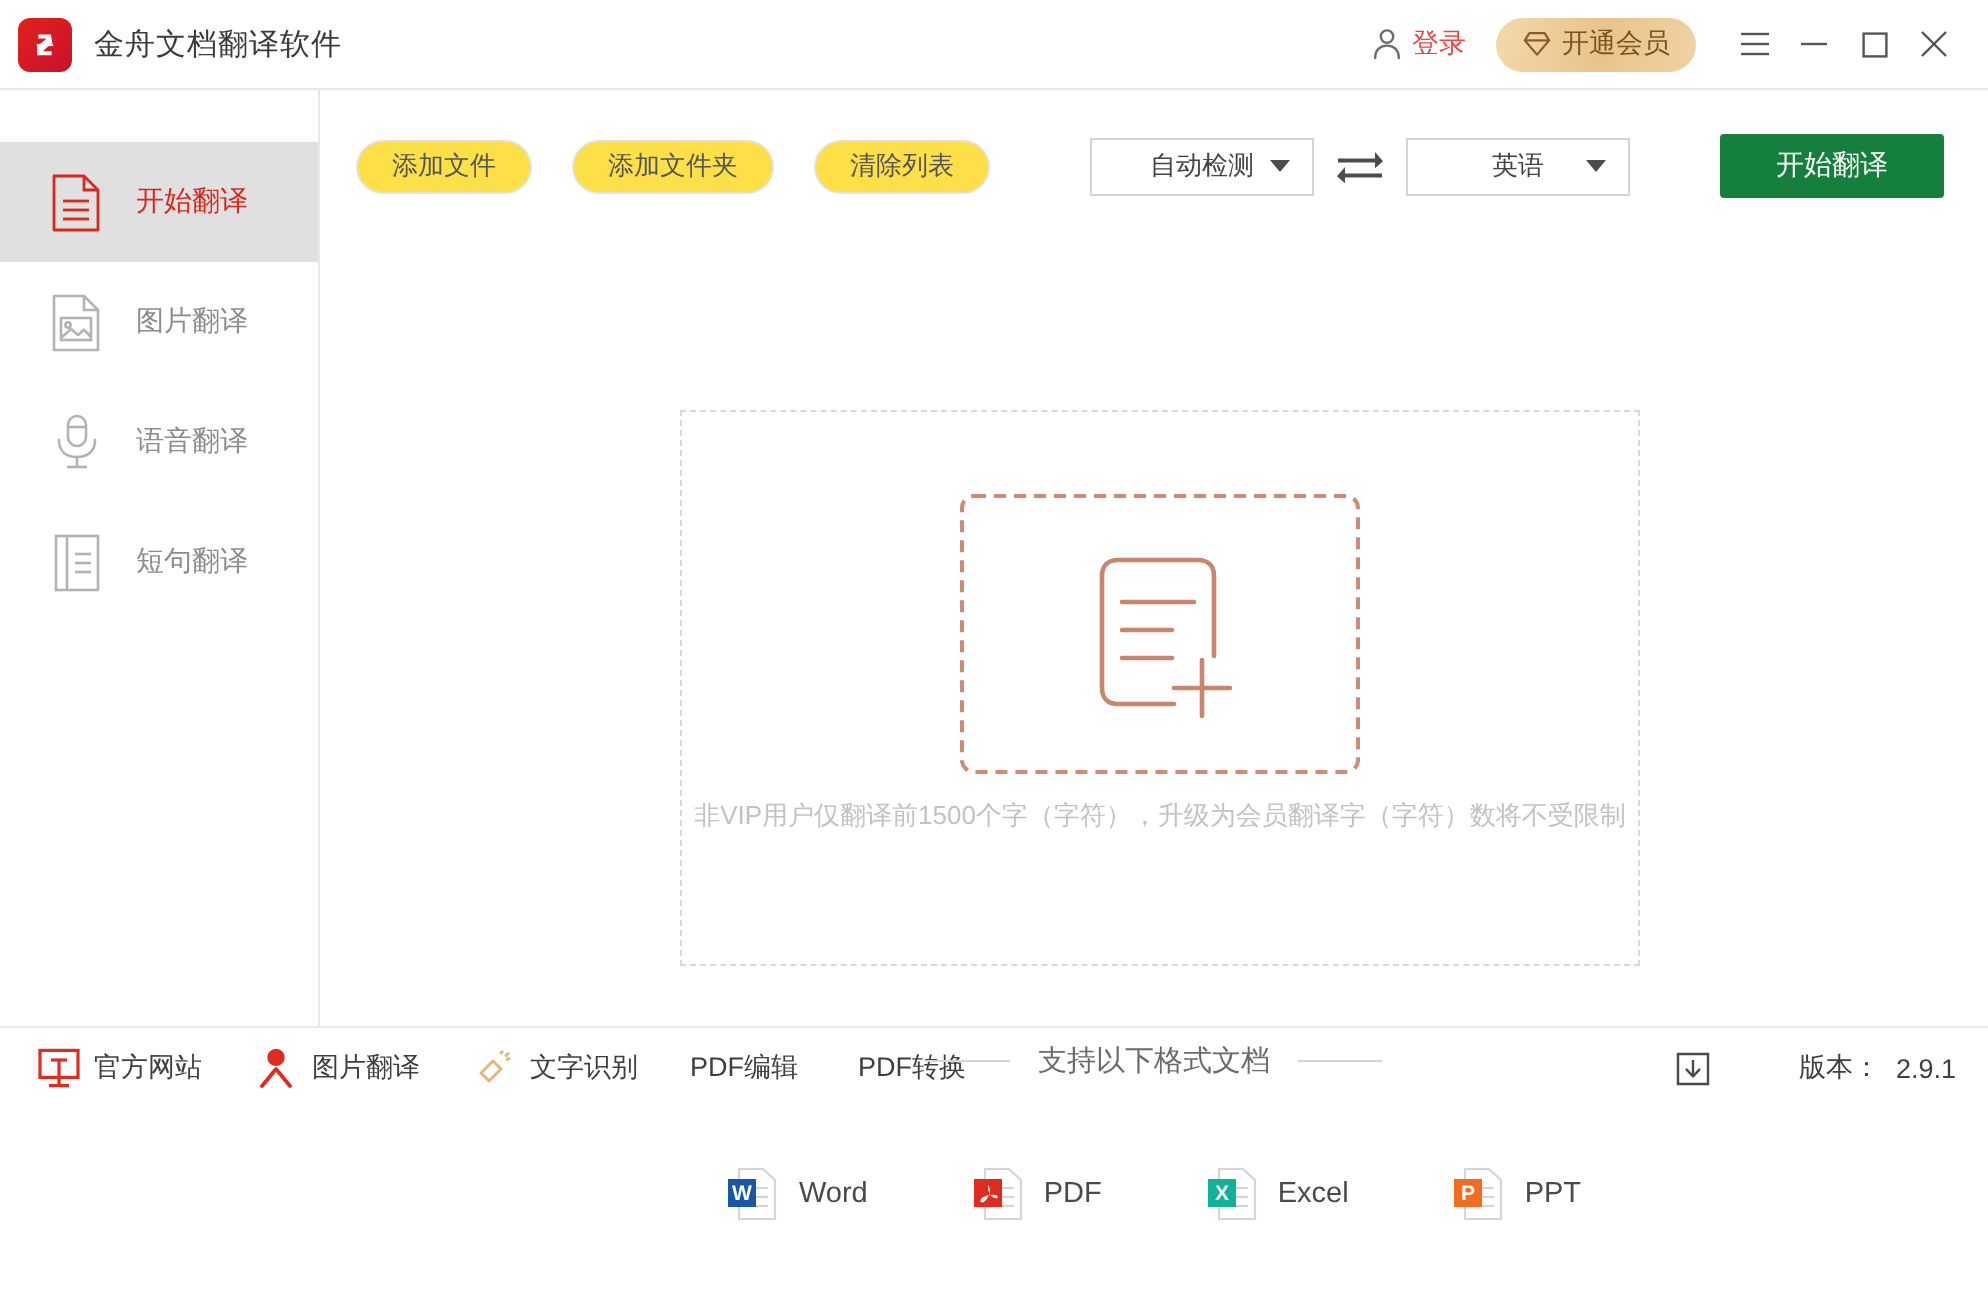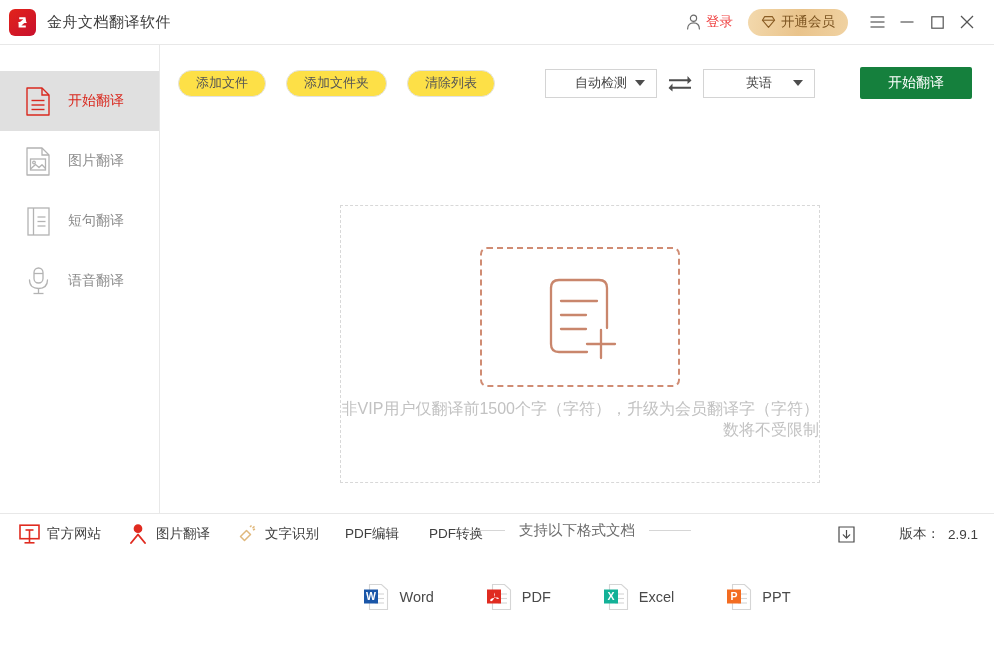--- a/index.html
+++ b/index.html
@@ -126,21 +126,21 @@
   }
   .drop-inner {
     margin-top: 41px;
     width: 200px; height: 140px;
     border: 2px dashed #d08c73;
     border-radius: 7px;
     display: flex; align-items: center; justify-content: center;
   }
   .drop-inner svg { display: block; }
   .hint1 { margin-top: 34px; font-size: 13px; color: #b5b5b5; }
-  .hint2 { margin-top: 12px; font-size: 16px; color: #c2c2c2; text-align: right; }
+  .hint2 { margin-top: 12px; font-size: 13px; color: #c2c2c2; }
 
   
   .fmt-head {
     position: absolute; left: 0; right: 0; top: 400px;
     display: flex; align-items: center; justify-content: center; gap: 14px;
   }
   .fmt-line { width: 42px; height: 1px; background: #d6d6d6; }
   .fmt-title { font-size: 14.5px; color: #6b6b6b; }
   .fmt-list {
     position: absolute; left: 0; right: 0; top: 462px;
@@ -261,42 +261,42 @@
             <rect x="4.5" y="12" width="15" height="11"></rect>
             <circle cx="8" cy="15.5" r="1.3"></circle>
             <path d="M4.5 22 L9.5 17.5 L13 20.5 L16 17.8 L19.5 21.5" stroke-linejoin="round"></path>
           </svg>
         </span>
         <span>图片翻译</span>
       </div>
 
       <div class="side-item">
         <span class="si-icon">
+          <svg width="25" height="29" viewBox="0 0 25 29" fill="none" stroke="#b3b3b3" stroke-width="1.3">
+            <rect x="8" y="1" width="9" height="15" rx="4.5"></rect>
+            <line x1="8" y1="6.5" x2="17" y2="6.5"></line>
+            <path d="M3.5 13 C3.5 19 7.5 21.5 12.5 21.5 C17.5 21.5 21.5 19 21.5 13" stroke-linecap="round"></path>
+            <line x1="12.5" y1="21.5" x2="12.5" y2="26"></line>
+            <line x1="7.5" y1="26.5" x2="17.5" y2="26.5"></line>
+          </svg>
+        </span>
+        <span>语音翻译</span>
+      </div>
+
+      <div class="side-item">
+        <span class="si-icon">
           <svg width="23" height="29" viewBox="0 0 23 29" fill="none" stroke="#b3b3b3" stroke-width="1.3">
             <rect x="1" y="1" width="21" height="27"></rect>
             <line x1="6.5" y1="1" x2="6.5" y2="28"></line>
             <line x1="10.5" y1="10" x2="18.5" y2="10"></line>
             <line x1="10.5" y1="14.5" x2="18.5" y2="14.5"></line>
             <line x1="10.5" y1="19" x2="18.5" y2="19"></line>
           </svg>
         </span>
         <span>短句翻译</span>
-      </div>
-
-      <div class="side-item">
-        <span class="si-icon">
-          <svg width="25" height="29" viewBox="0 0 25 29" fill="none" stroke="#b3b3b3" stroke-width="1.3">
-            <rect x="8" y="1" width="9" height="15" rx="4.5"></rect>
-            <line x1="8" y1="6.5" x2="17" y2="6.5"></line>
-            <path d="M3.5 13 C3.5 19 7.5 21.5 12.5 21.5 C17.5 21.5 21.5 19 21.5 13" stroke-linecap="round"></path>
-            <line x1="12.5" y1="21.5" x2="12.5" y2="26"></line>
-            <line x1="7.5" y1="26.5" x2="17.5" y2="26.5"></line>
-          </svg>
-        </span>
-        <span>语音翻译</span>
       </div>
     </div>
 
     <div class="main">
 
       <div class="toolbar">
         <button class="pill-btn">添加文件</button>
         <button class="pill-btn">添加文件夹</button>
         <button class="pill-btn">清除列表</button>
 

